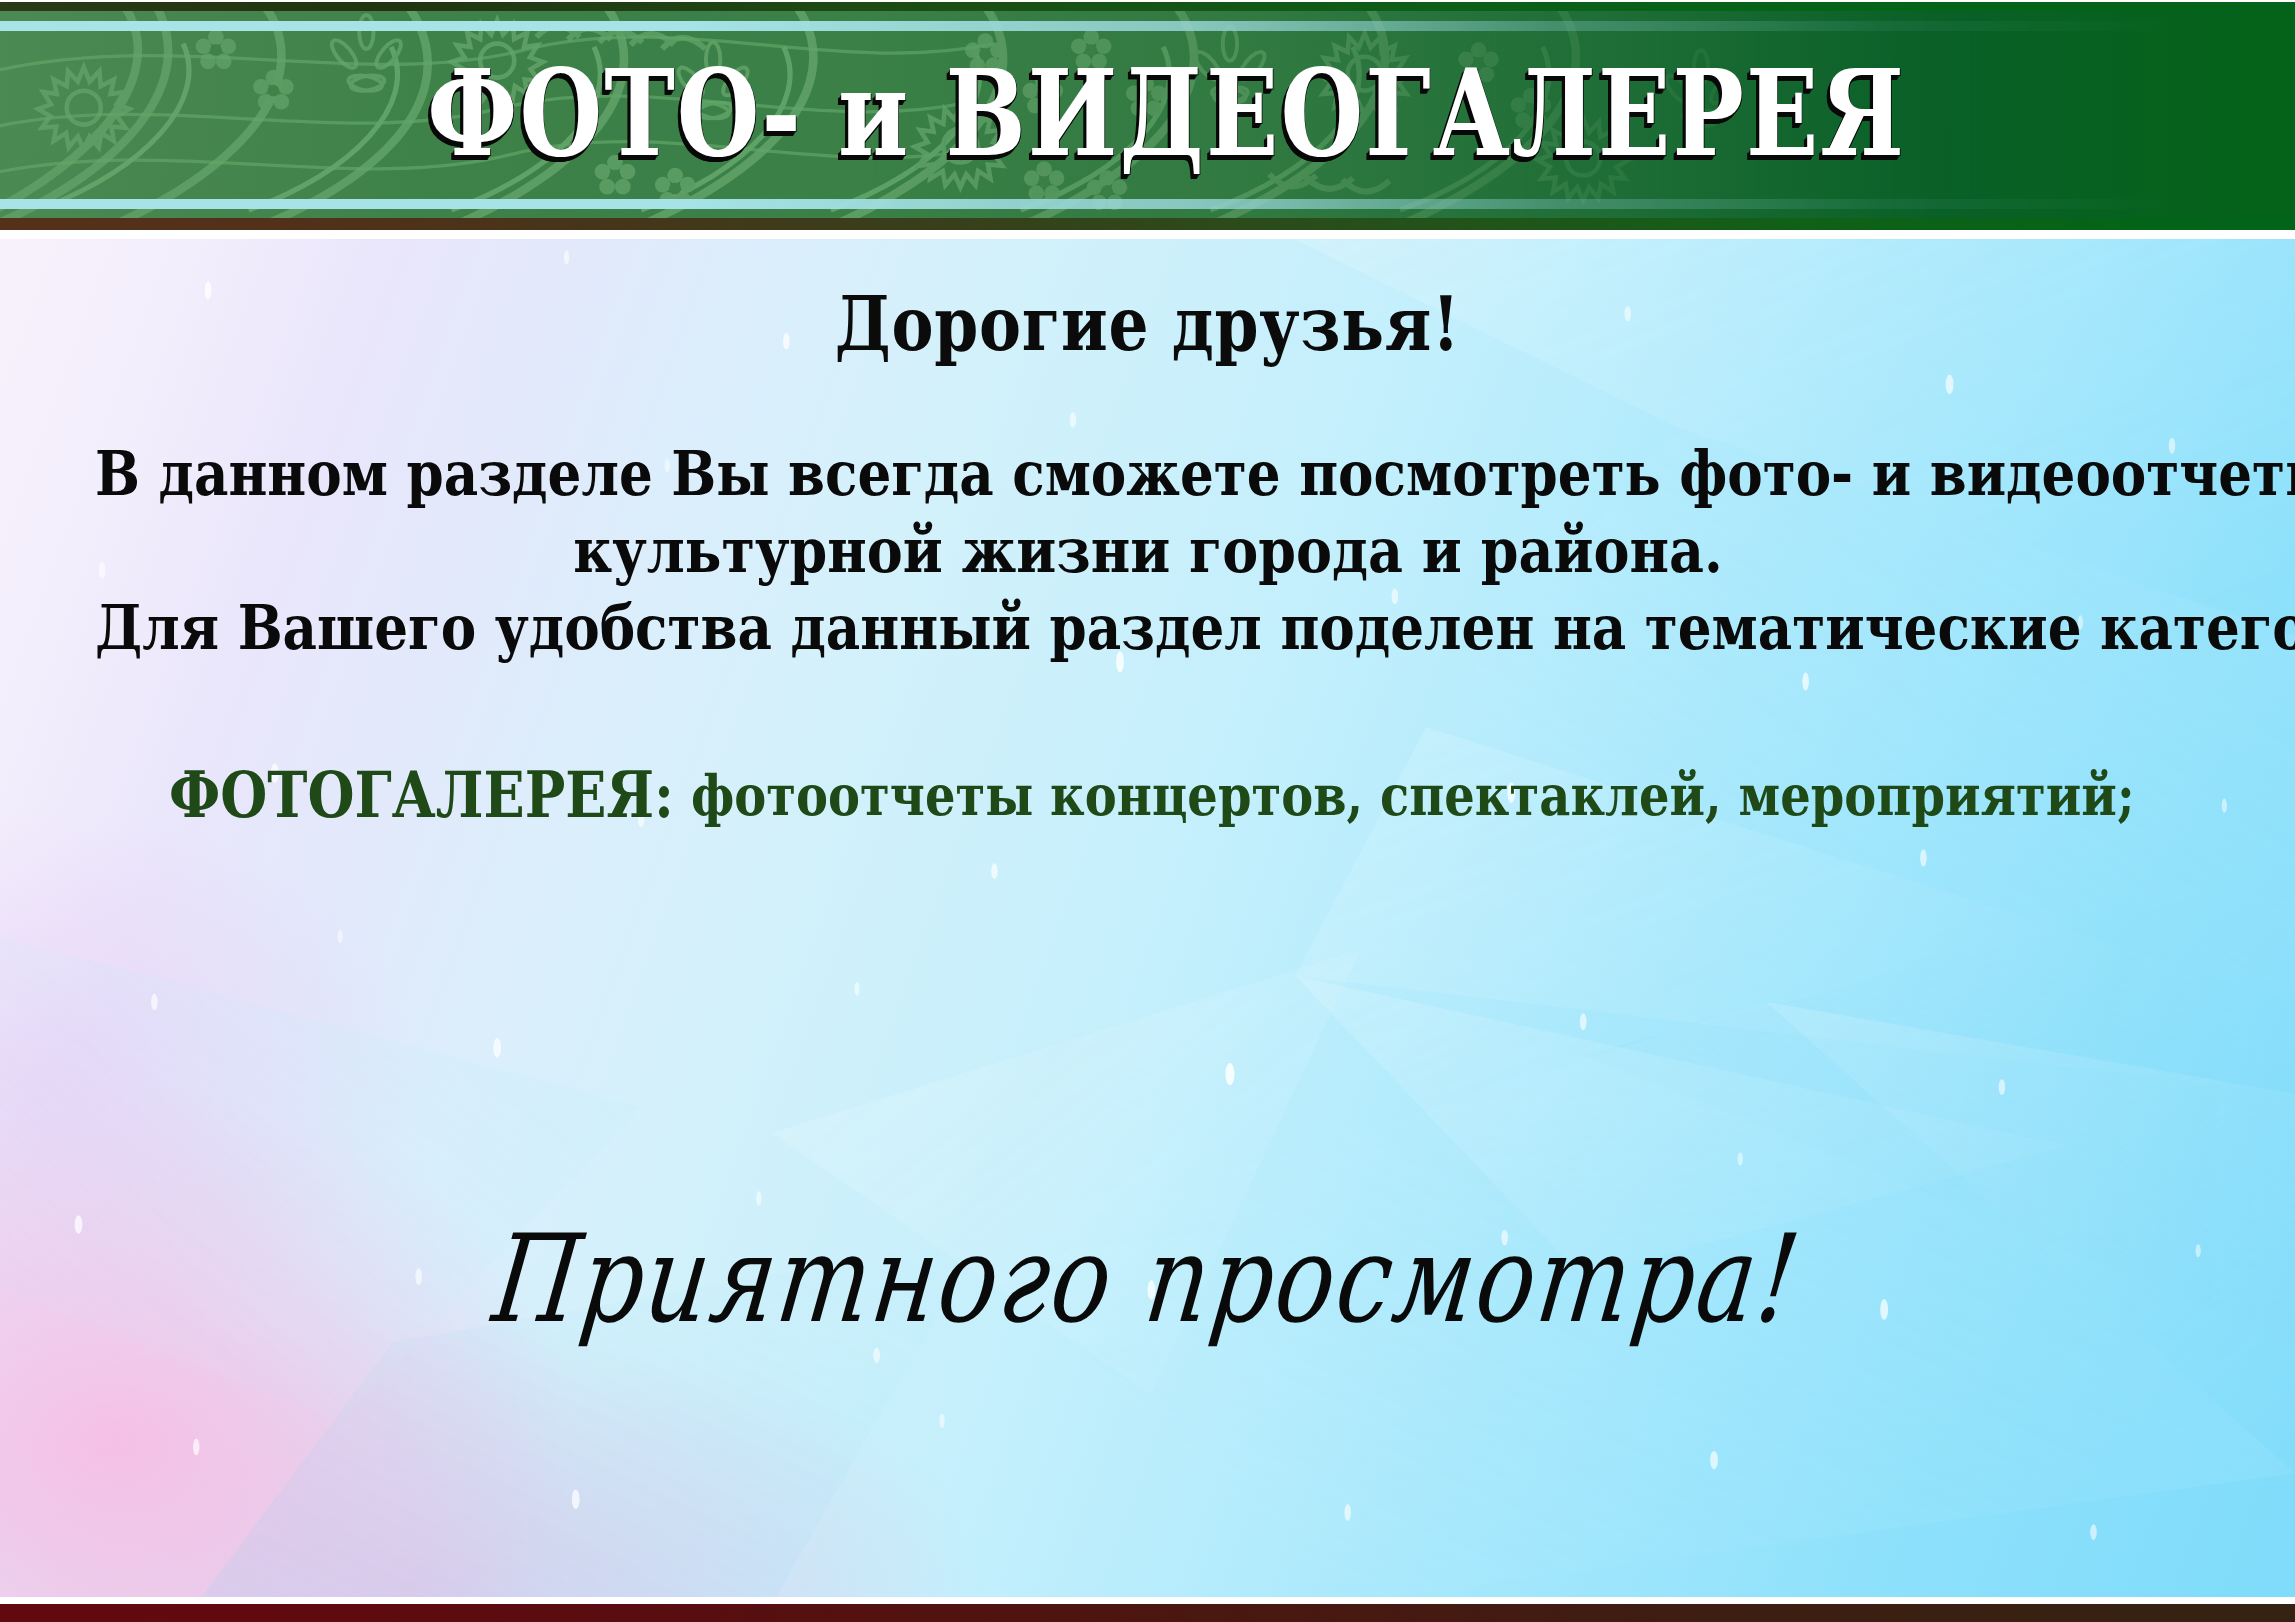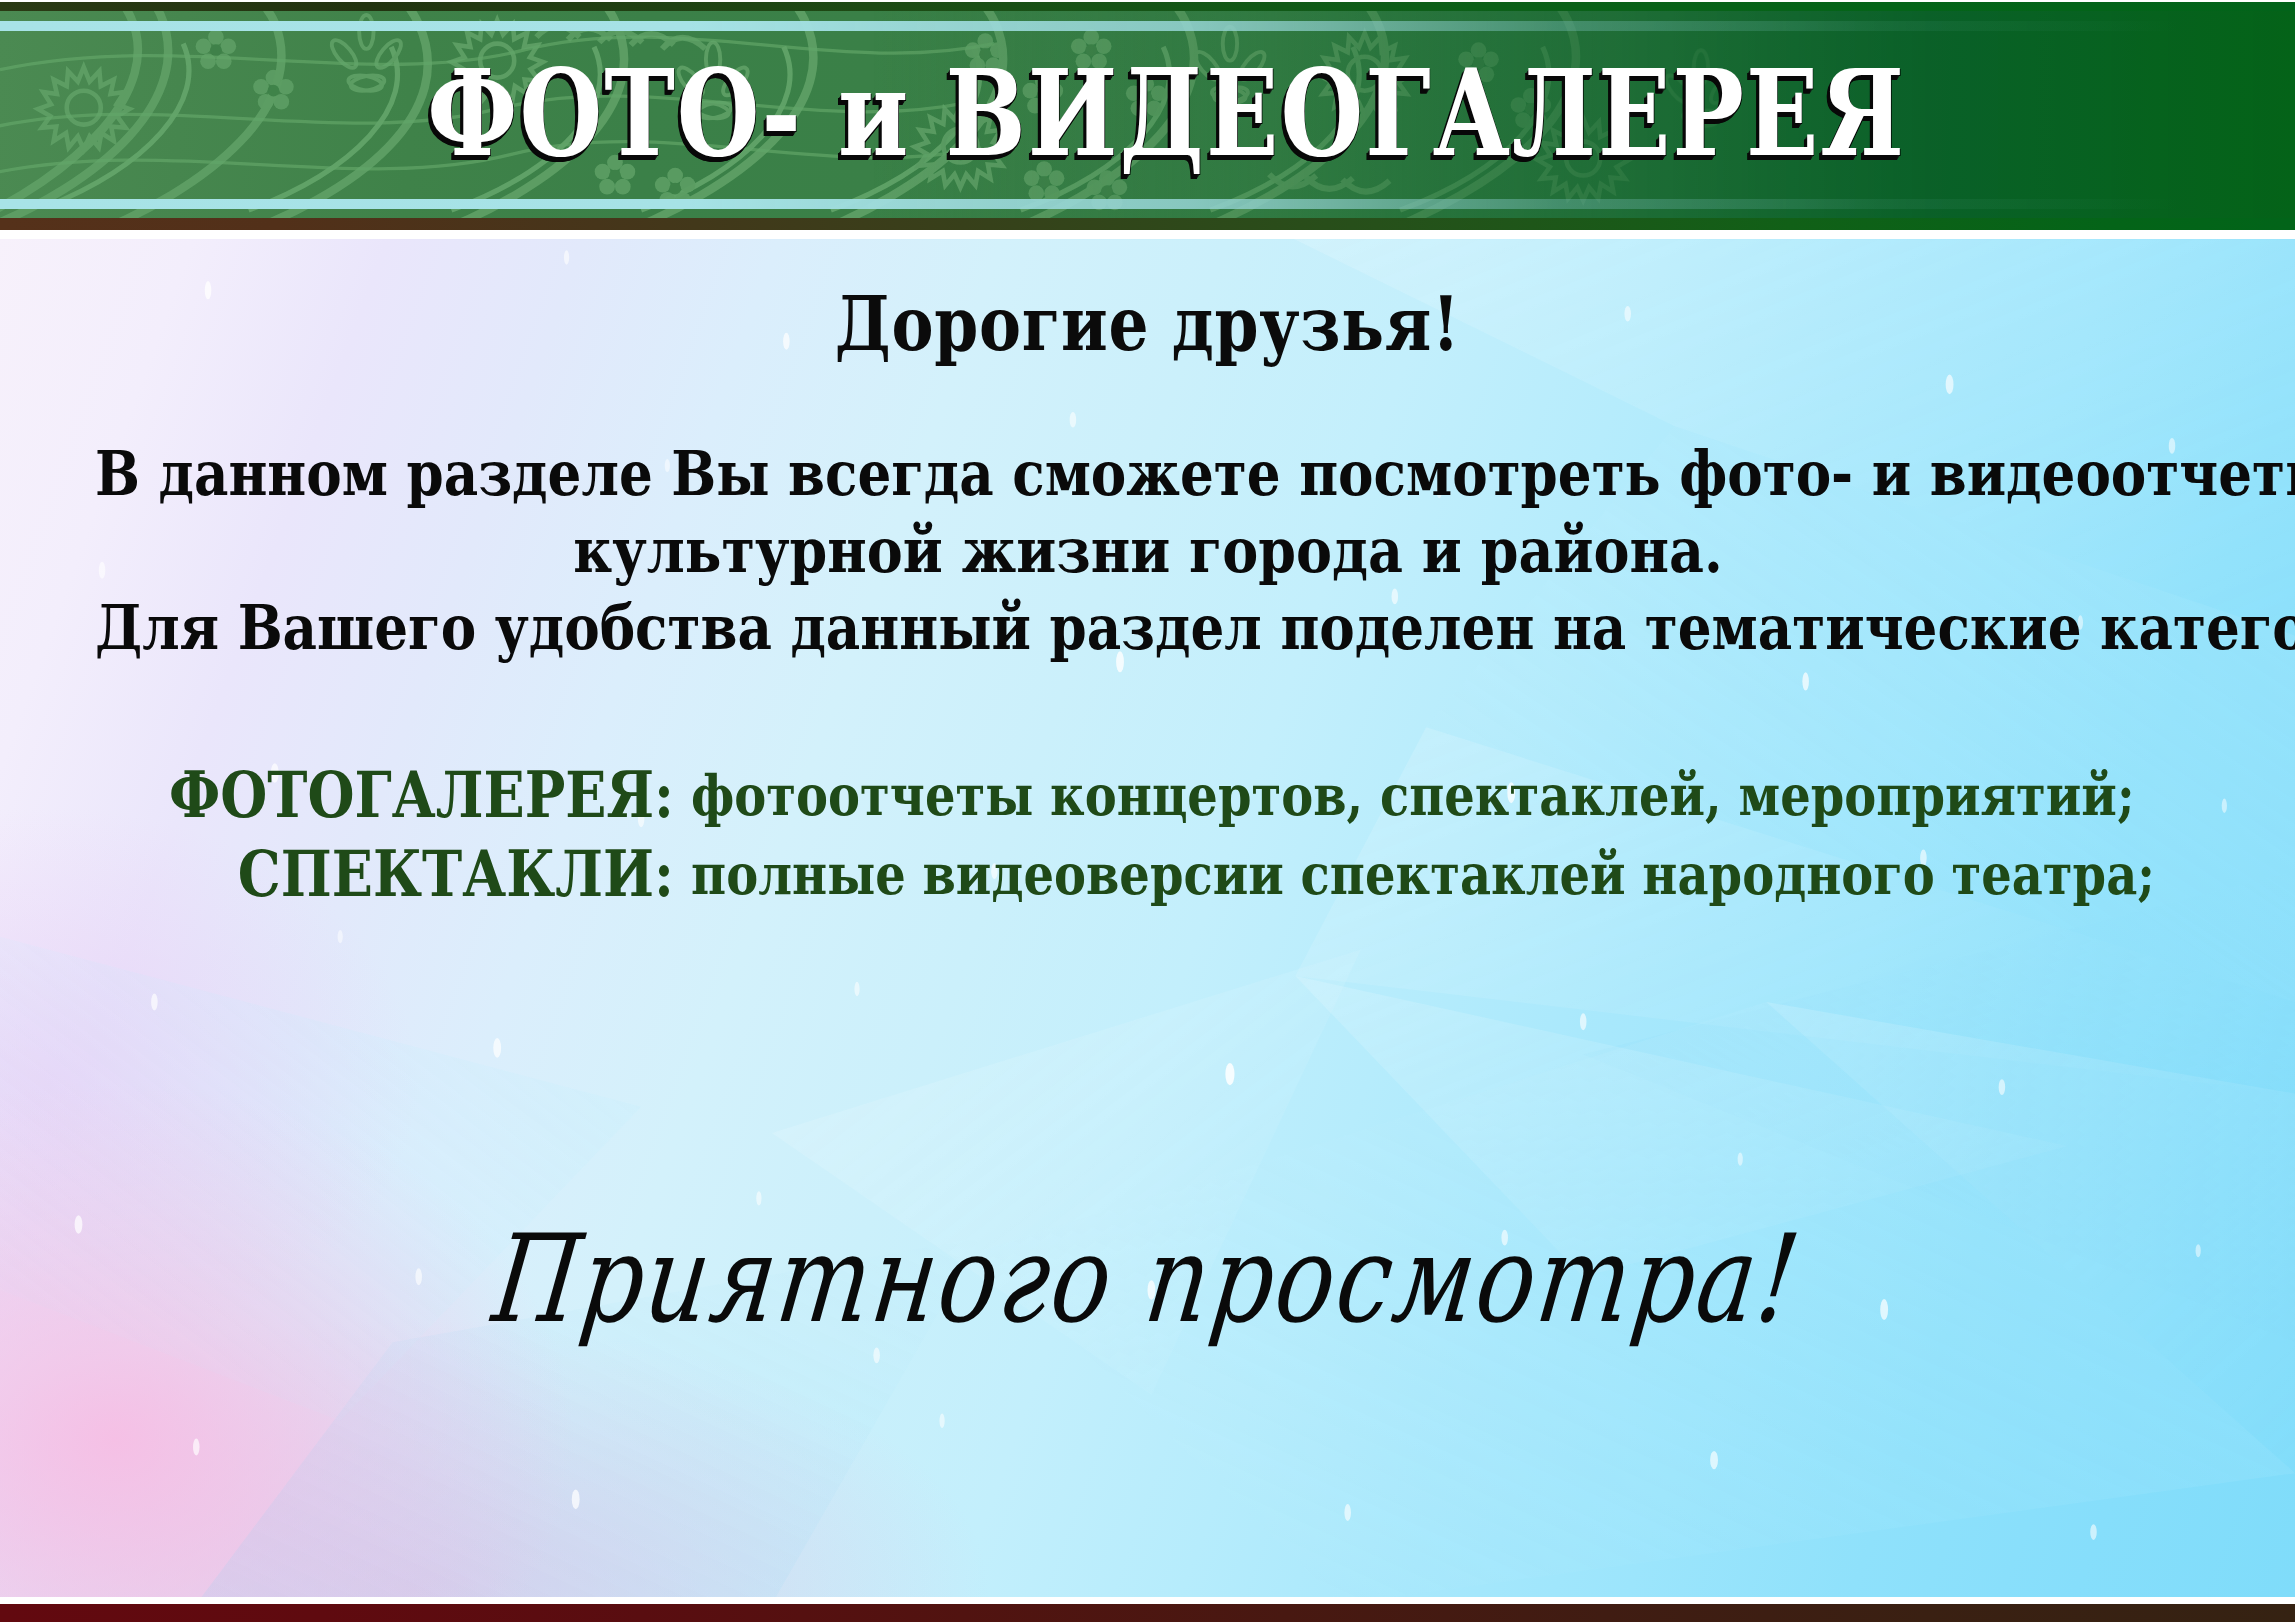--- a/index.html
+++ b/index.html
@@ -541,24 +541,20 @@
     </div>
 
     <div class="cats">
 
       <div class="cat-row">
         <span class="cat-label">ФОТОГАЛЕРЕЯ:</span>
         <span class="cat-desc">фотоотчеты концертов, спектаклей, мероприятий;</span>
       </div>
 
 
-      <div class="cat-row">
-        <span class="cat-label">СПЕКТАКЛИ:</span>
-        <span class="cat-desc">полные видеоверсии спектаклей народного театра;</span>
-      </div>
 
 
 
     </div>
 
     <div class="closing">
       <span class="closing-text">Приятного просмотра!</span>
     </div>
 
   </div>

